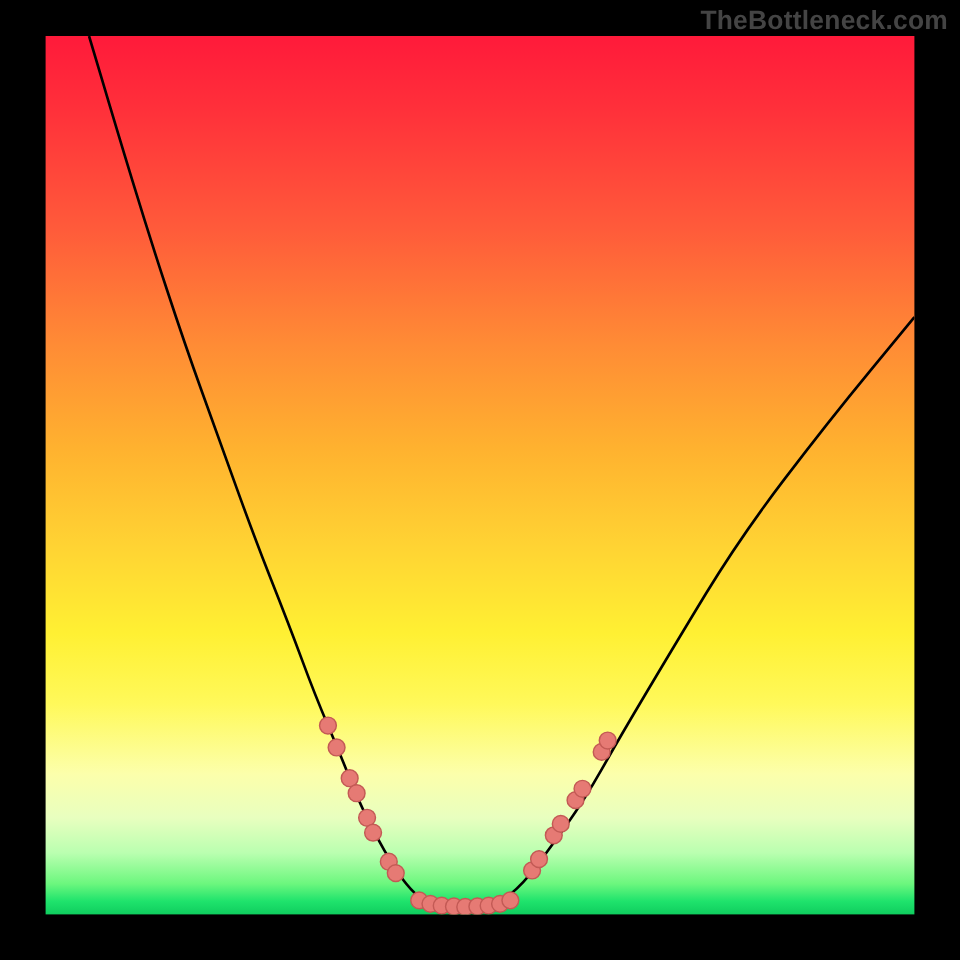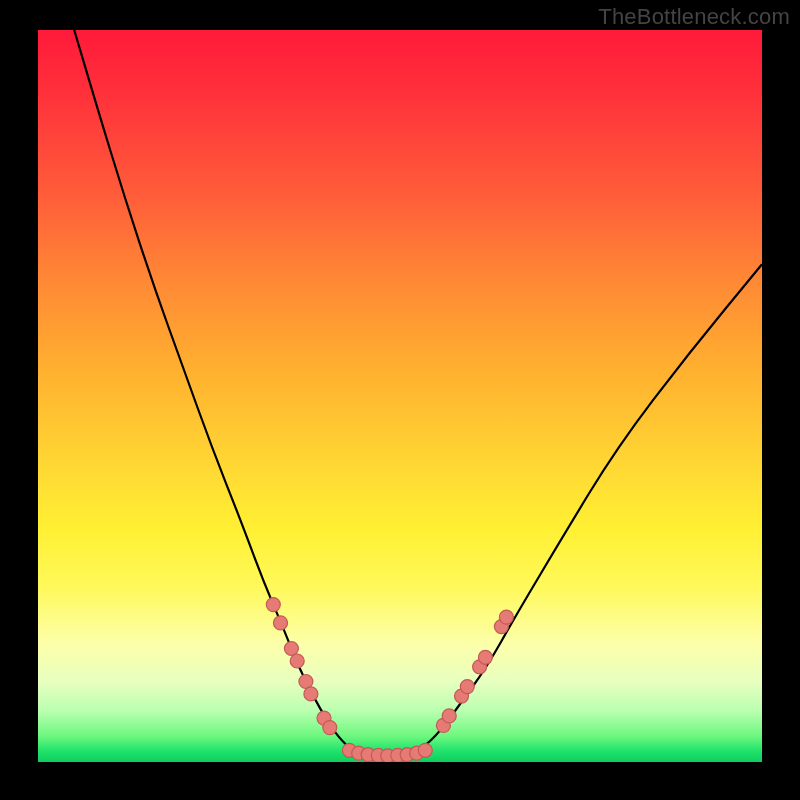--- a/index.html
+++ b/index.html
@@ -16,21 +16,21 @@
     width: 800px;
     height: 800px;
     background: #000;
   }
   .watermark {
     position: absolute;
     top: 4px;
     right: 10px;
     color: #444;
     font-size: 22px;
-    font-weight: 400;
+    font-weight: 700;
     letter-spacing: 0.2px;
     user-select: none;
   }
   .plot {
     position: absolute;
     left: 38px;
     top: 30px;
     width: 724px;
     height: 732px;
     

